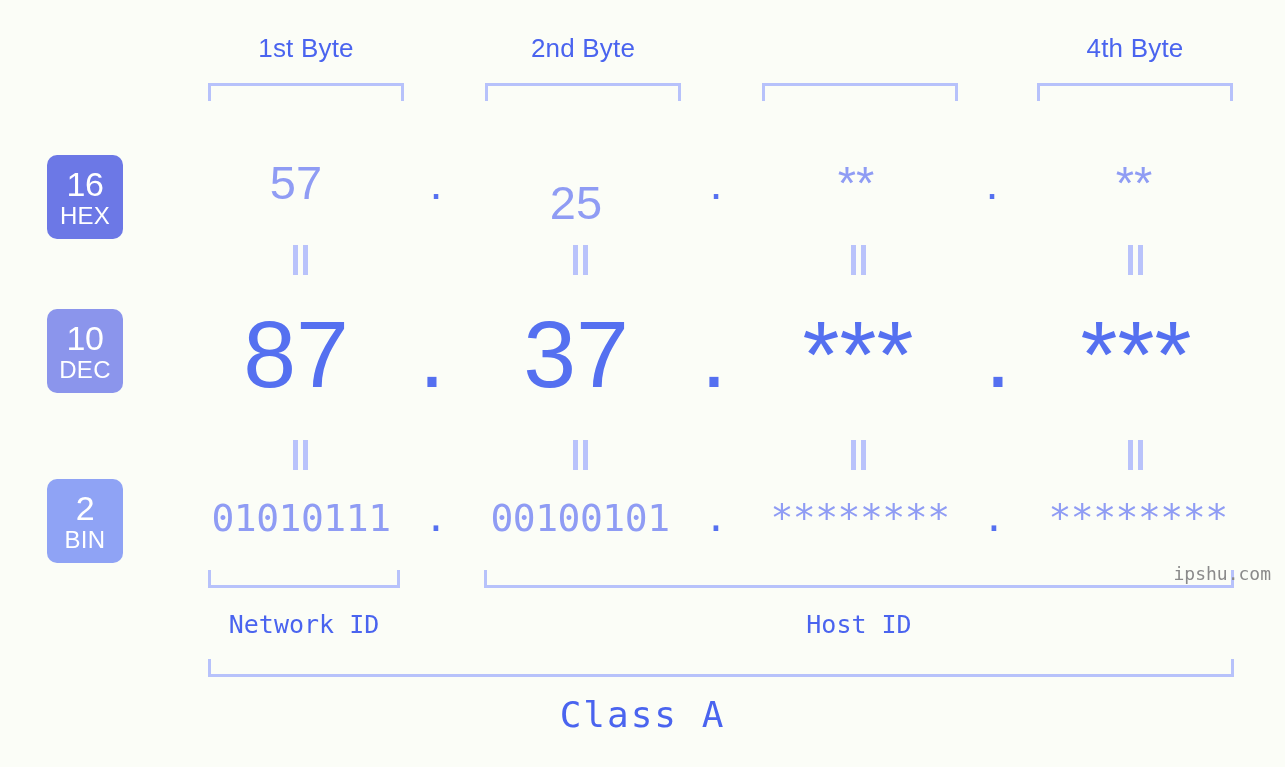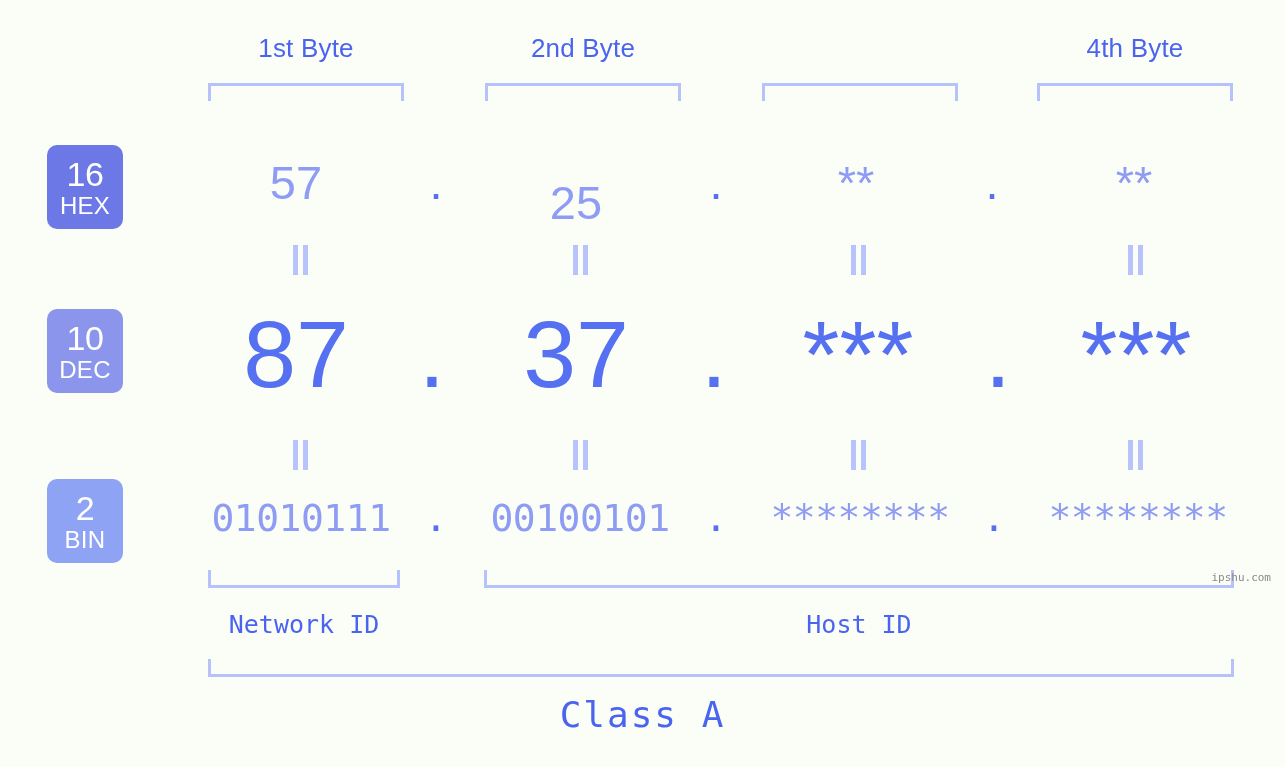--- a/index.html
+++ b/index.html
@@ -175,40 +175,40 @@
     font-size: 36px;
     color: #4a64ef;
     font-family: "DejaVu Sans Mono", monospace;
     letter-spacing: 2px;
   }
 
   .watermark {
     position: absolute;
     right: 14px;
     bottom: 22px;
-    font-size: 11px;
+    font-size: 18px;
     color: #8a8a8a;
     font-family: "DejaVu Sans Mono", monospace;
   }
 </style>
 </head>
 <body>
 
 <div class="stage">
 
   <div class="byte-header" style="left:206px;">1st Byte</div>
   <div class="byte-header" style="left:483px;">2nd Byte</div>
   <div class="byte-header" style="left:1035px;">4th Byte</div>
 
   <div class="bracket-top" style="left:208px; width:196px;"></div>
   <div class="bracket-top" style="left:485px; width:196px;"></div>
   <div class="bracket-top" style="left:762px; width:196px;"></div>
   <div class="bracket-top" style="left:1037px; width:196px;"></div>
 
-  <div class="badge" style="top:145px; background:#6c78e6;">
+  <div class="badge" style="top:155px; background:#6c78e6;">
     <span class="num">16</span>
     <span class="lbl">HEX</span>
   </div>
   <div class="hex-row">
     <div class="val-cell" style="left:196px;">57</div>
     <div class="dot" style="left:416px;">.</div>
     <div class="val-cell" style="left:476px;margin-top:20px;">25</div>
     <div class="dot" style="left:696px;">.</div>
     <div class="val-cell" style="left:756px;">**</div>
     <div class="dot" style="left:972px;">.</div>

